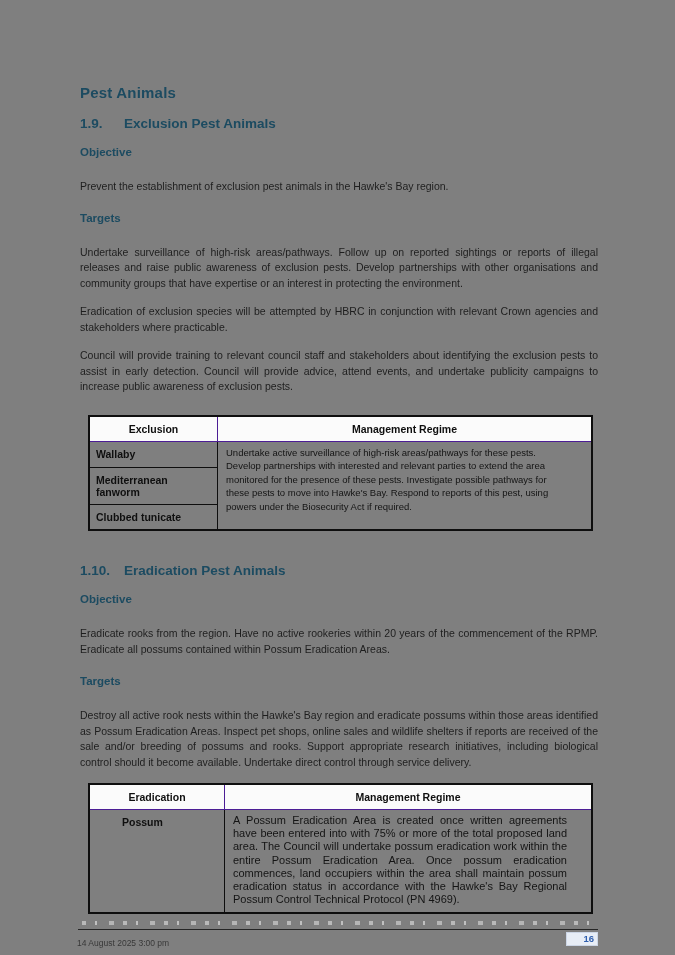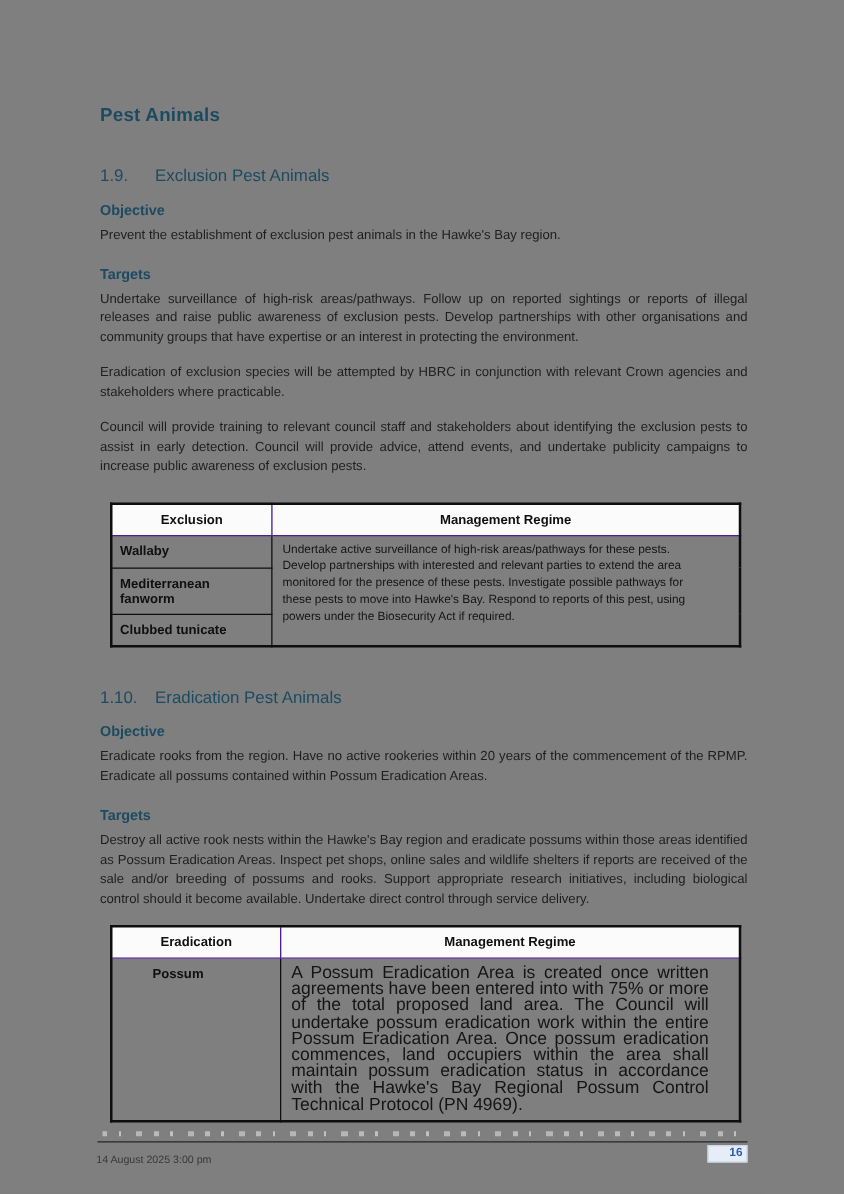--- a/index.html
+++ b/index.html
@@ -13,30 +13,30 @@
   }
   .content{position:absolute;left:80px;top:0;width:518px;}
 
   .doc-title{
     margin:84px 0 0 0;
     font-size:15px;font-weight:bold;
     color:#1c4b61;letter-spacing:.2px;
   }
   .section-heading{
     display:flex;align-items:flex-end;
-    margin:32px 0 0 0;
-    font-size:13.5px;font-weight:normal;color:#1c4b61;
+    margin:15px 0 0 0;
+    font-size:13.5px;font-weight:bold;color:#1c4b61;
   }
   .section-number{flex:none;width:44px;}
   .sub-label{
     margin:15px 0 0 0;
     font-size:11.5px;font-weight:bold;color:#1c4b61;
   }
   .body-para{
-    margin:6px 0 0 0;
+    margin:21px 0 0 0;
     font-size:10.5px;line-height:15.5px;
     text-align:justify;color:#1e1e1e;
   }
   .body-para + .body-para{margin-top:13px;}
 
   table.pest-table{
     border-collapse:collapse;
     margin:20px 0 0 8px;
     width:505px;
     border:2px solid #0e0e0e;
@@ -56,21 +56,21 @@
     font-size:10.5px;font-weight:bold;color:#0f0f0f;
     padding:6px 6px;
   }
   td.regime-cell{
     font-size:9.5px;line-height:13.5px;color:#141414;
     padding:4px 24px 6px 8px;
   }
   #exclusion-table td.species-cell{width:115px;}
   #eradication-table td.species-cell{width:96px;padding-left:32px;}
   #eradication-table td.regime-cell{
-    font-size:14px;line-height:13.2px;text-align:justify;border-radius:23px;
+    font-size:11px;line-height:13.2px;text-align:justify;border-radius:23px;
   }
   #exclusion-table .row-tall{height:34px;}
   #exclusion-table .row-short{height:26px;}
 
   .clipped-text-strip{
     margin:7px 0 0 2px;width:512px;height:4px;
     background:repeating-linear-gradient(90deg,
       #cdcdcd 0 4px, rgba(0,0,0,0) 4px 13px,
       #d6d6d6 13px 15px, rgba(0,0,0,0) 15px 27px,
       #c8c8c8 27px 32px, rgba(0,0,0,0) 32px 41px);

